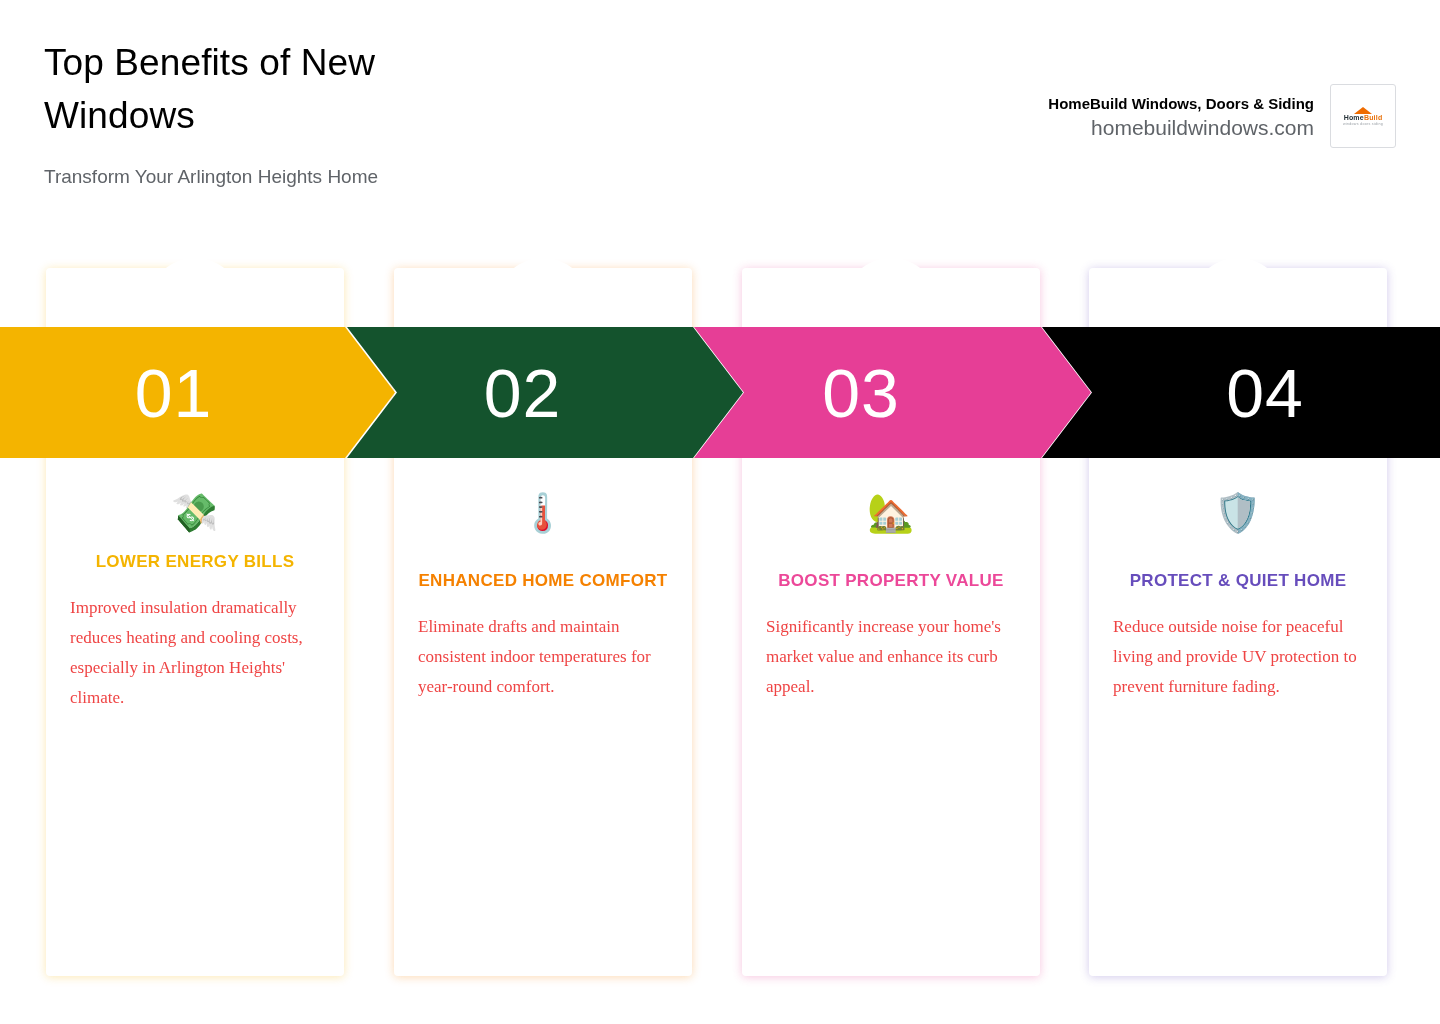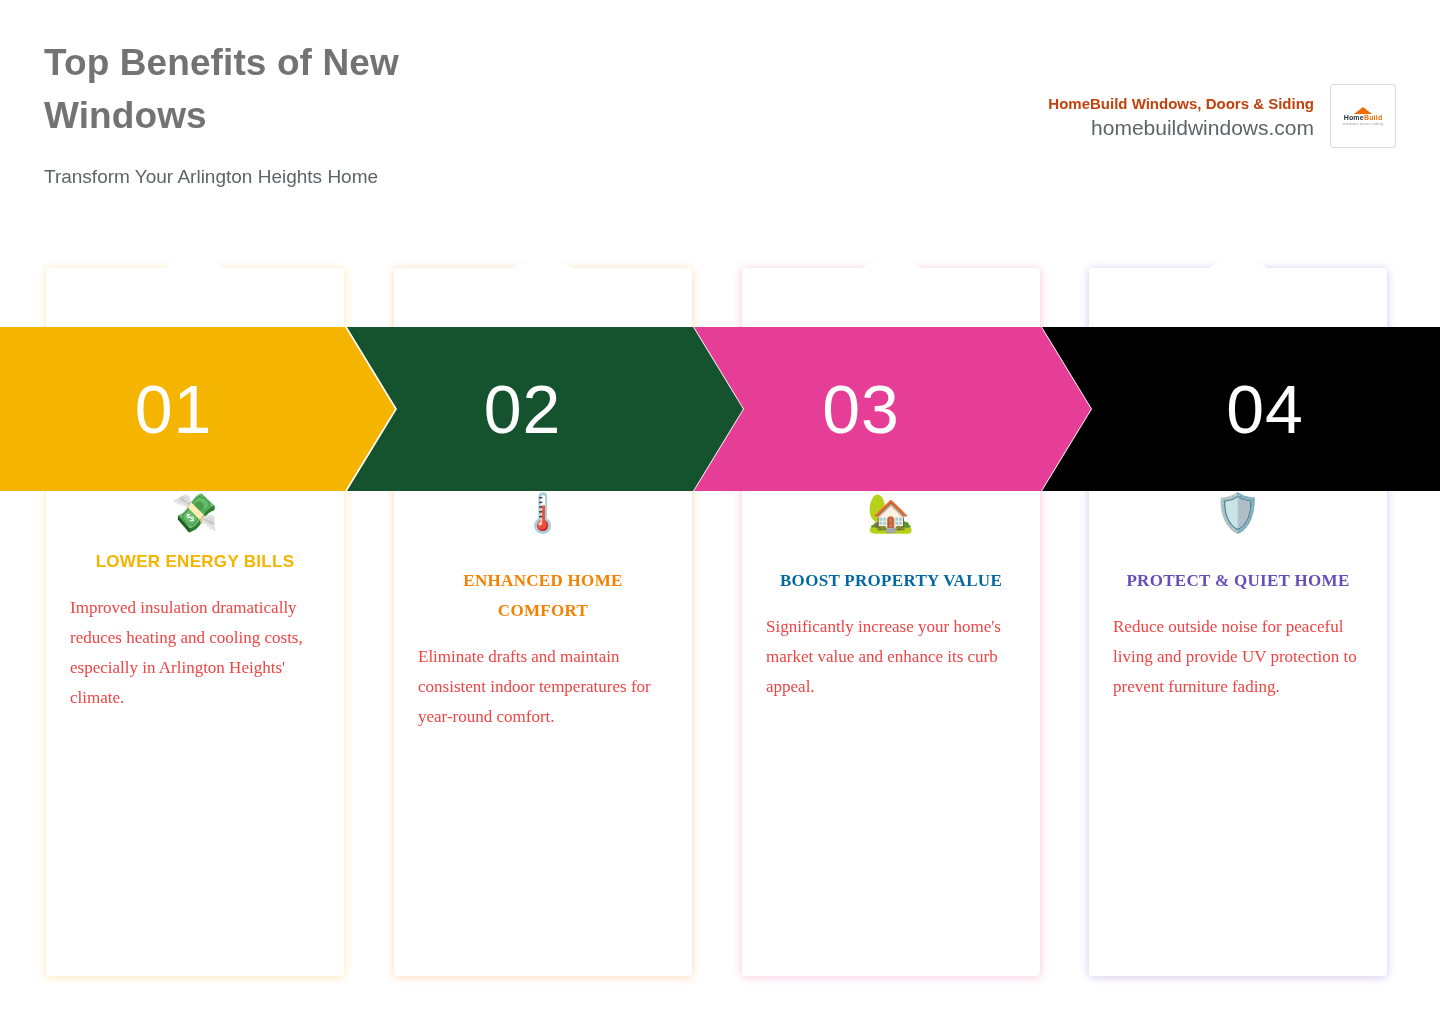--- a/index.html
+++ b/index.html
@@ -22,22 +22,22 @@
   
   .header {
     position: absolute;
     top: 0; left: 0;
     width: 1440px;
     padding: 36px 44px 0 44px;
   }
   .title {
     font-size: 37px;
     line-height: 53px;
-    color: #737373;
-    font-weight: 700;
+    color: #000000;
+    font-weight: 400;
     max-width: 480px;
     letter-spacing: 0.1px;
   }
   .subtitle {
     margin-top: 22px;
     font-size: 19px;
     line-height: 26px;
     color: #5f6368;
     font-weight: 400;
   }
@@ -46,21 +46,21 @@
     top: 84px;
     right: 44px;
     display: flex;
     align-items: center;
     gap: 16px;
   }
   .brand-text { text-align: right; }
   .brand-name {
     font-size: 15px;
     font-weight: bold;
-    color: #c2410c;
+    color: #000000;
     line-height: 22px;
   }
   .brand-url {
     font-size: 21px;
     color: #5f6368;
     line-height: 22px;
     margin-top: 2px;
   }
   .brand-logo {
     width: 66px;
@@ -122,21 +122,21 @@
     position: absolute;
     top: 327px;
     left: 0;
     width: 1440px;
     height: 164px;
     pointer-events: none;
   }
   .chev {
     position: absolute;
     top: 0;
-    height: 164px;
+    height: 131px;
     display: flex;
     align-items: center;
     justify-content: center;
   }
   .chev .num {
     font-size: 68px;
     line-height: 68px;
     color: #ffffff;
     font-weight: 400;
     letter-spacing: 1px;
@@ -182,35 +182,35 @@
   }
   .card-title {
     margin-top: 61px;
     font-size: 17px;
     line-height: 30px;
     font-weight: bold;
     letter-spacing: 0.3px;
   }
   .c1 .card-title { color: #f4b400; margin-top: 12px; }
   .c2 .card-title { color: #f58100; }
-  .c3 .card-title { color: #0369a1; }
+  .c3 .card-title { color: #ec4899; }
   .c4 .card-title { color: #674dbc; }
   .card-desc {
     margin-top: 16px;
     font-size: 17px;
     line-height: 30px;
     color: #ef4444;
     text-align: left;
     font-family: Liberation Serif, serif;
   }
   .c1 .card-body { top: 223px; }
   .c2 .card-body { top: 223px; }
   .c3 .card-body { top: 223px; }
   .c4 .card-body { top: 223px; }
-  .c2 .card-title, .c3 .card-title, .c4 .card-title { margin-top: 31px; font-family: Liberation Serif, serif; }
+  .c2 .card-title, .c3 .card-title, .c4 .card-title { margin-top: 31px; }
   .c2 .card-desc, .c3 .card-desc, .c4 .card-desc { margin-top: 16px; }
 </style>
 </head>
 <body>
 
 <div class="page">
 
   <div class="header">
     <div class="title">Top Benefits of New Windows</div>
     <div class="subtitle">Transform Your Arlington Heights Home</div>

